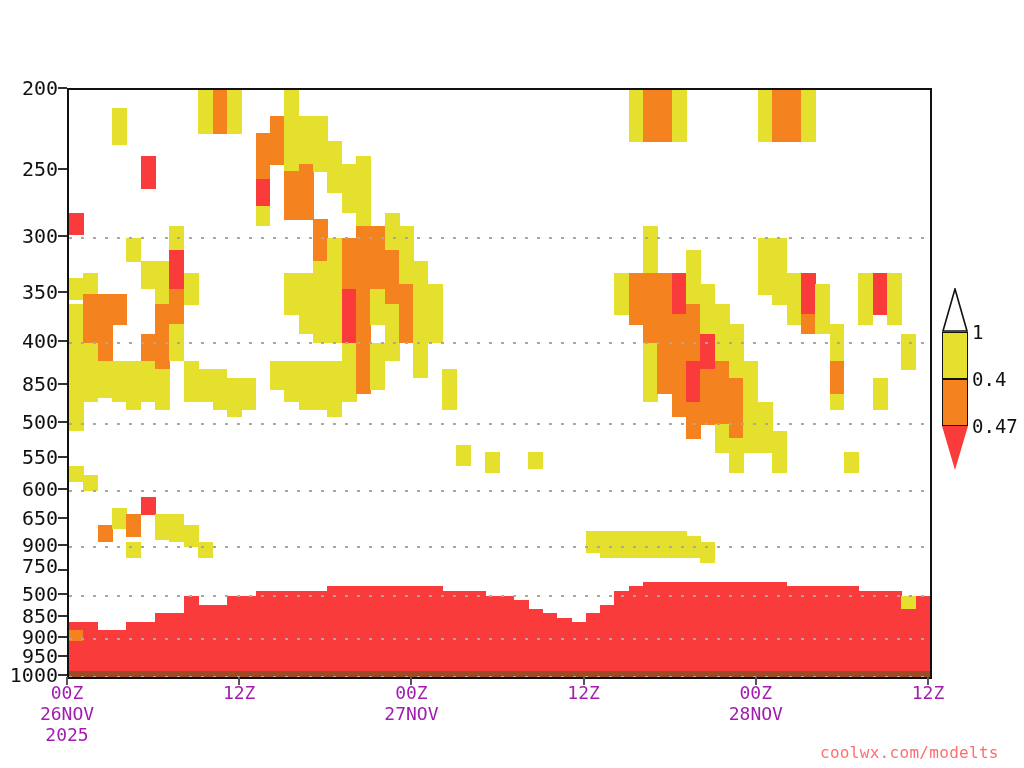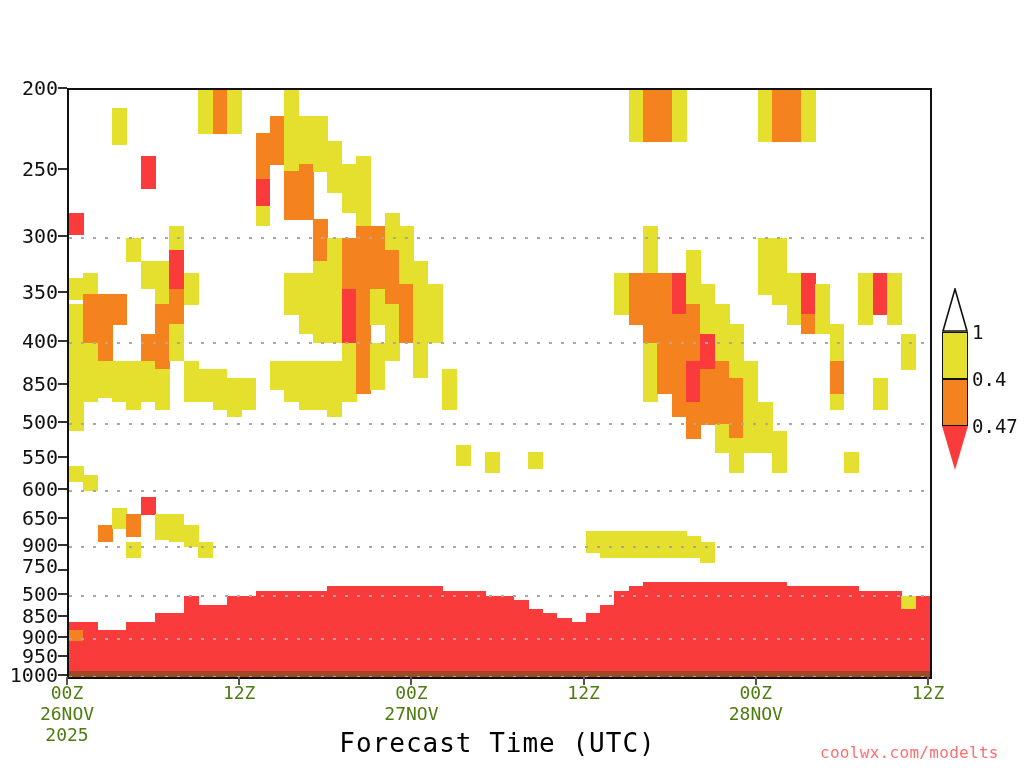--- a/index.html
+++ b/index.html
@@ -107,21 +107,21 @@
     top: 0;
     width: 1024px;
     height: 768px;
   }
   .xtick-block {
     position: absolute;
     top: 682px;
     transform: translateX(-50%);
     text-align: center;
     font-size: 18px;
-    color: #4d7c0f;
+    color: #a21caf;
     line-height: 21px;
     white-space: nowrap;
   }
   .xtick-block .l2, .xtick-block .l3 { display: block; }
   .xtick-mark {
     position: absolute;
     top: 677px;
     width: 2px;
     height: 8px;
     background: #555555;
@@ -475,21 +475,20 @@
       <div class="xtick-block" style="left: 411.4px;"><span>00Z</span><span class="l2">27NOV</span></div>
       <div class="xtick-mark" style="left: 410.4px;"></div>
       <div class="xtick-block" style="left: 583.6px;"><span>12Z</span></div>
       <div class="xtick-mark" style="left: 582.6px;"></div>
       <div class="xtick-block" style="left: 755.8px;"><span>00Z</span><span class="l2">28NOV</span></div>
       <div class="xtick-mark" style="left: 754.8px;"></div>
       <div class="xtick-block" style="left: 928px;"><span>12Z</span></div>
       <div class="xtick-mark" style="left: 927px;"></div>
     </div>
 
-  <div id="x-axis-title">Forecast Time (UTC)</div>
 
   <div id="watermark">coolwx.com/modelts</div>
 
   <div id="colorbar">
     <svg id="cb-top-arrow-outline" viewBox="0 0 26 44" preserveAspectRatio="none">
       <polygon points="13,1 25,43 1,43" fill="#ffffff" stroke="#111111" stroke-width="1.6"></polygon>
     </svg>
   <div class="cb-seg" style="top: 44px; height: 47px; background: rgb(229, 224, 46);"></div>
       <div class="cb-seg" style="top: 91px; height: 47px; background: rgb(244, 130, 31);"></div>
       <div id="cb-bottom-arrow" style="top: 138px; border-top-color: rgb(250, 59, 59);"></div>

